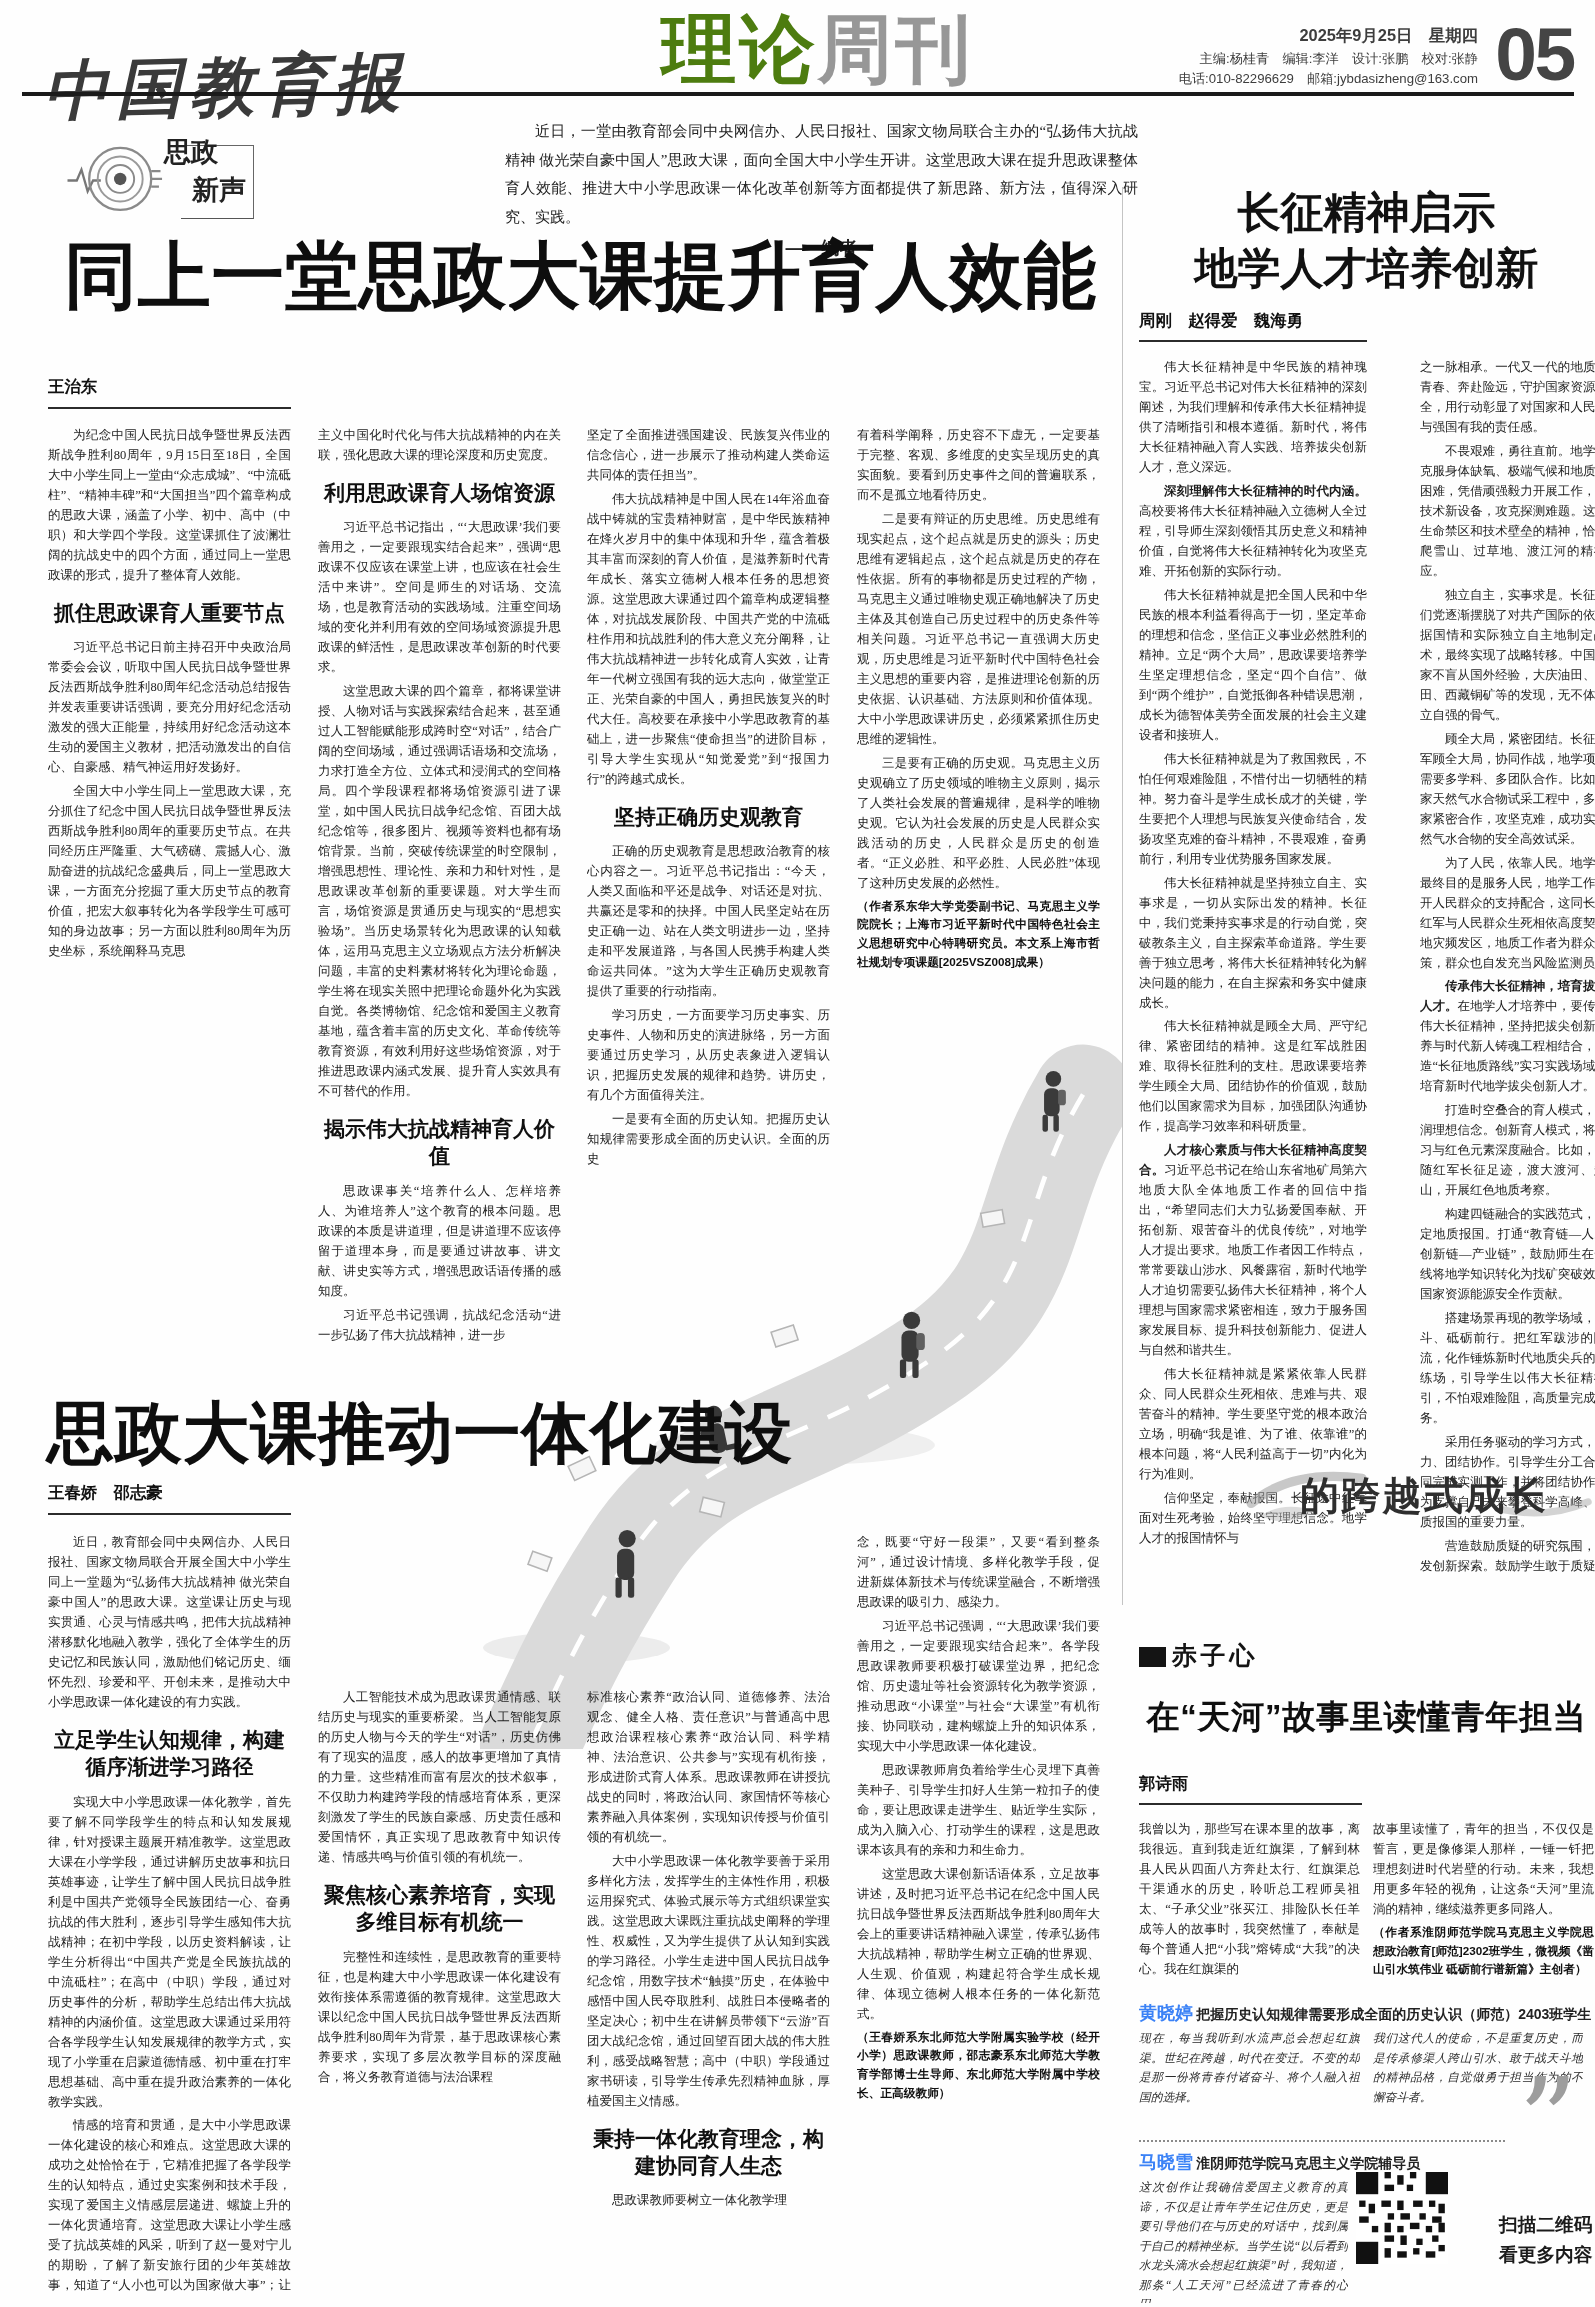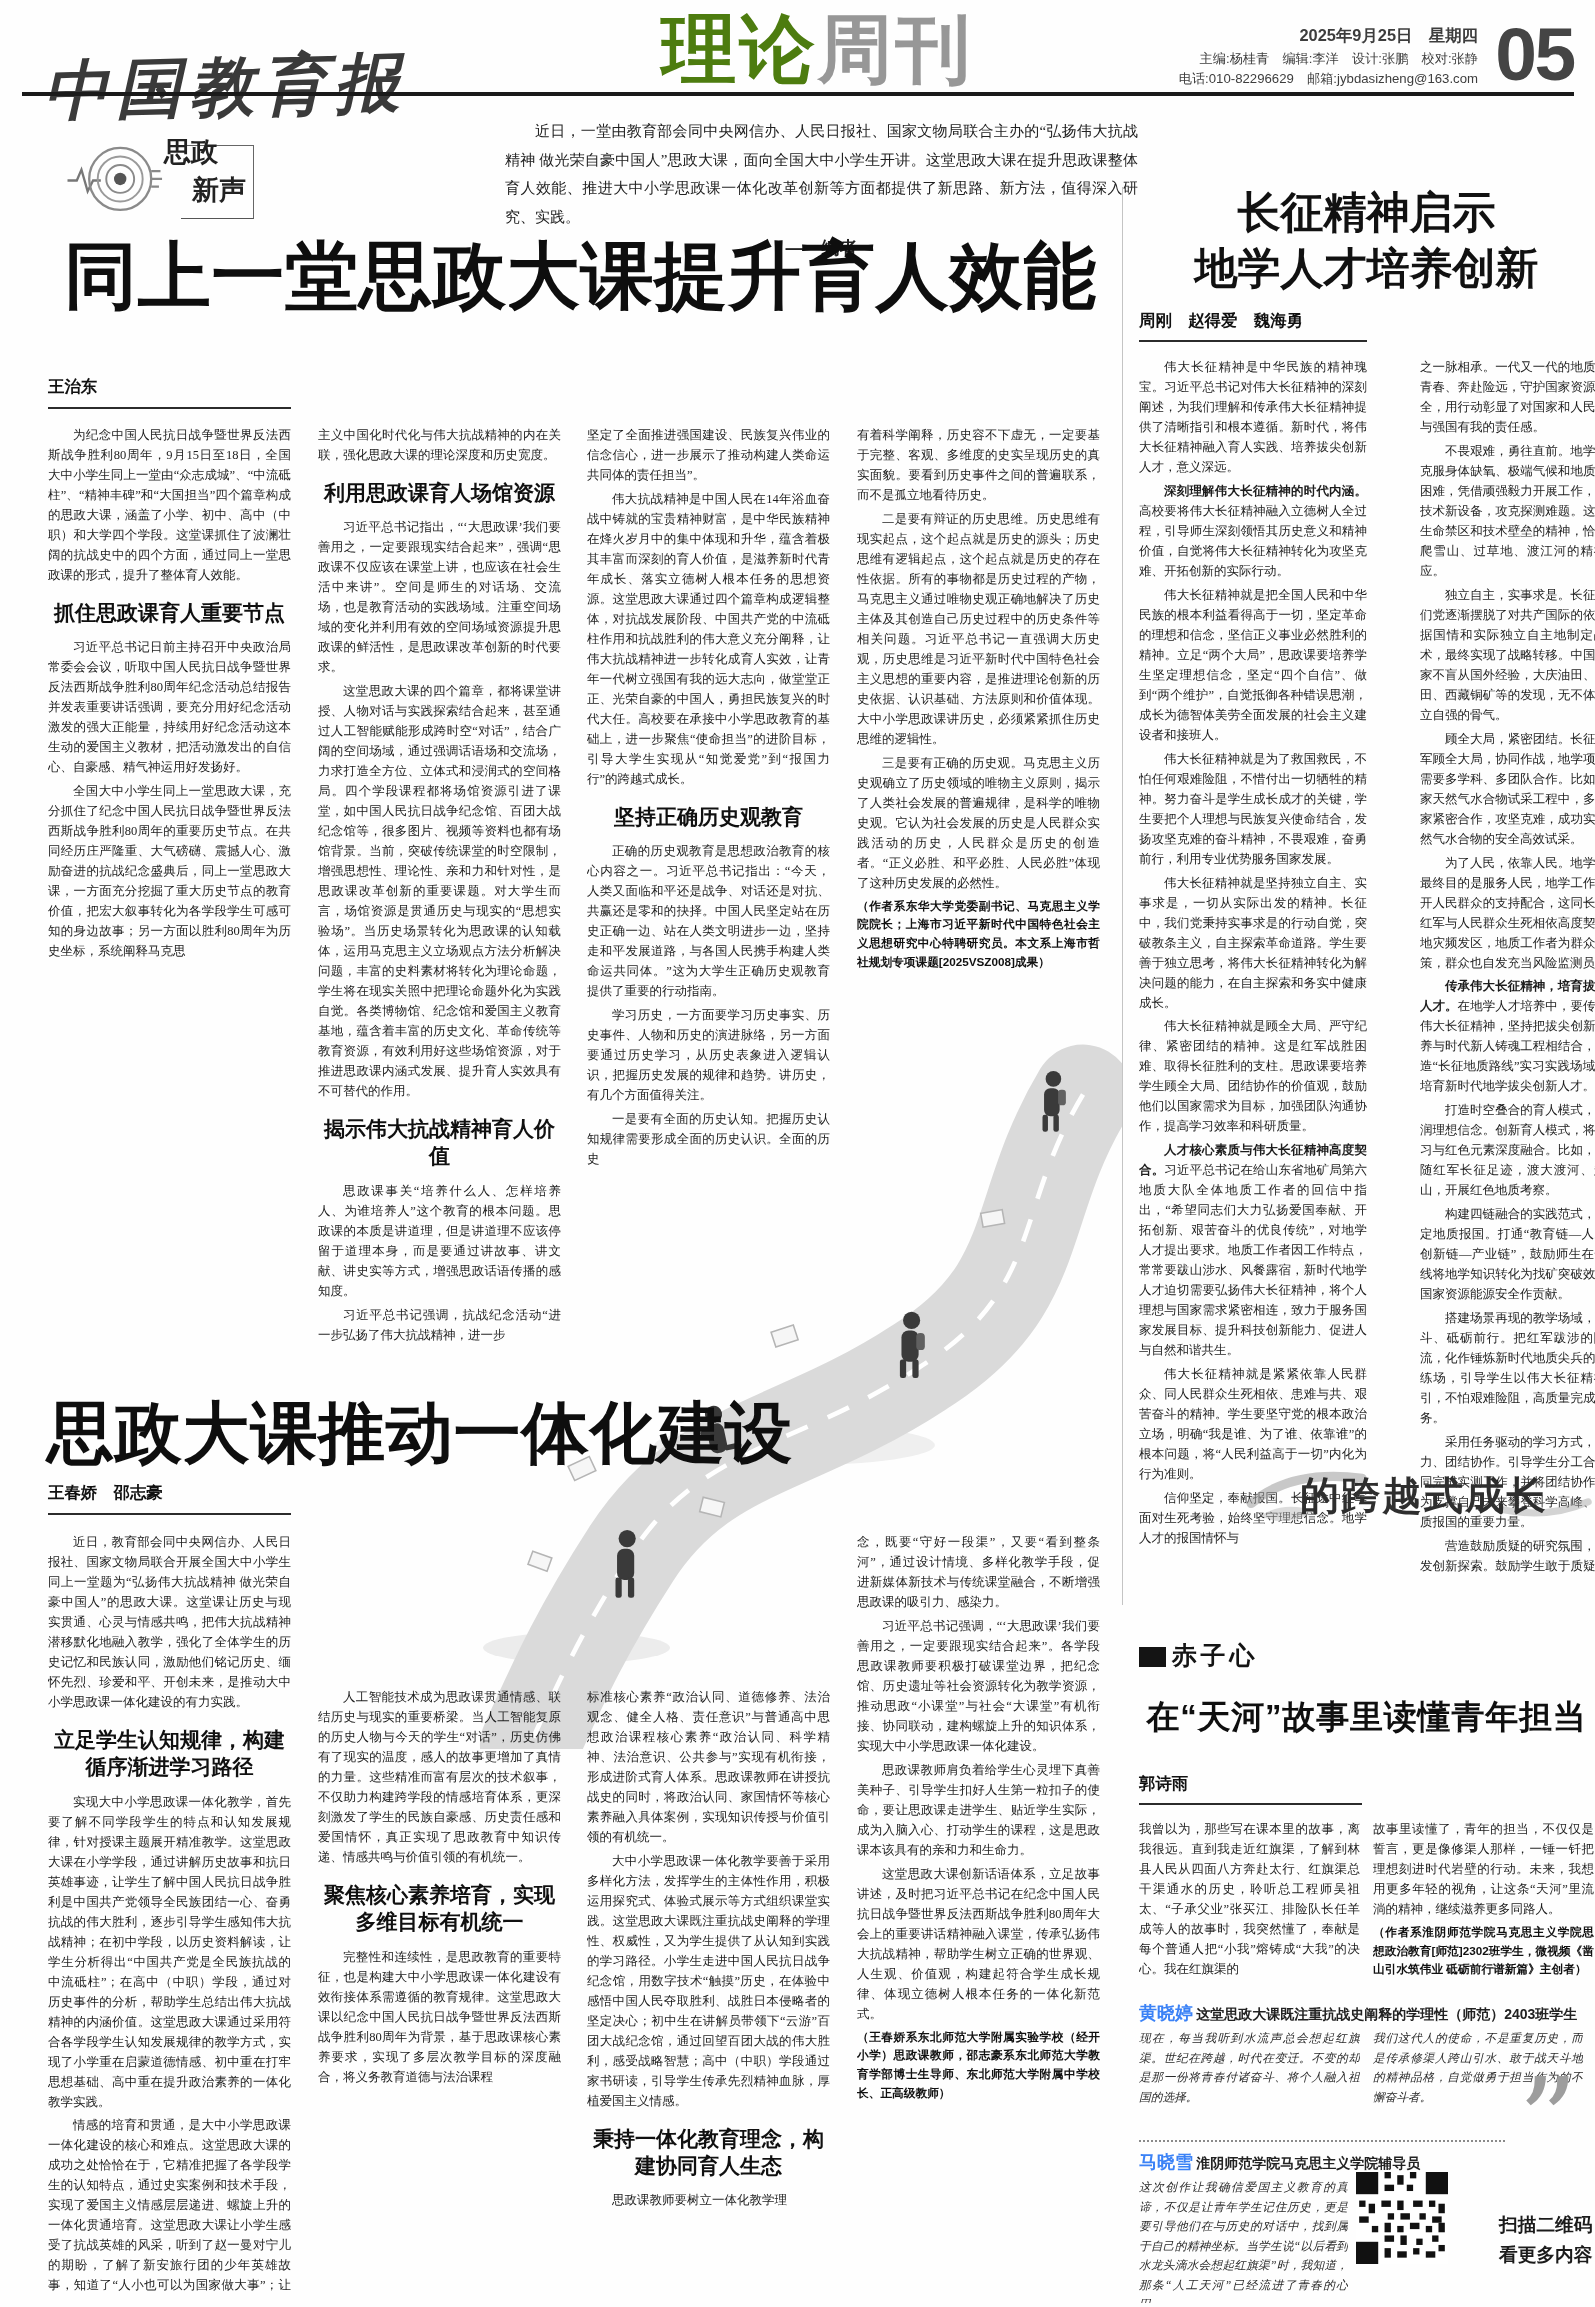--- a/index.html
+++ b/index.html
@@ -252,21 +252,21 @@
   <div class="col mmcol" style="left:1139px;top:1819px;width:221px;height:178px;">
       <p class="bp noind">我曾以为，那些写在课本里的故事，离我很远。直到我走近红旗渠，了解到林县人民从四面八方奔赴太行、红旗渠总干渠通水的历史，聆听总工程师吴祖太、“子承父业”张买江、排险队长任羊成等人的故事时，我突然懂了，奉献是每个普通人把“小我”熔铸成“大我”的决心。我在红旗渠的</p>
     </div>
   <div class="col mmcol" style="left:1373px;top:1819px;width:221px;height:178px;">
       <p class="bp noind">故事里读懂了，青年的担当，不仅仅是誓言，更是像修渠人那样，一锤一钎把理想刻进时代岩壁的行动。未来，我想用更多年轻的视角，让这条“天河”里流淌的精神，继续滋养更多同路人。</p>
       <p class="bp cap noind">（作者系淮阴师范学院马克思主义学院思想政治教育[师范]2302班学生，微视频《凿山引水筑伟业 砥砺前行谱新篇》主创者）</p>
     </div>
 
   <div class="abs" style="left:1139px;top:2001px;width:457px;">
     <span class="qname">黄晓婷</span>
-    <span class="qaff">这堂思政大课既注重抗战史阐释的学理性（师范）2403班学生</span>
+    <span class="qaff">把握历史认知规律需要形成全面的历史认识（师范）2403班学生</span>
   </div>
   <div class="abs qtext" style="left:1139px;top:2029px;width:221px;height:103px;overflow:hidden;">现在，每当我听到水流声总会想起红旗渠。世纪在跨越，时代在变迁。不变的却是那一份将青春付诸奋斗、将个人融入祖国的选择。</div>
   <div class="abs qtext" style="left:1373px;top:2029px;width:210px;height:103px;overflow:hidden;">我们这代人的使命，不是重复历史，而是传承修渠人跨山引水、敢于战天斗地的精神品格，自觉做勇于担当作为的不懈奋斗者。</div>
 
   <div class="abs dotted" style="left:1139px;top:2140px;width:366px;"></div>
   <div class="abs qmark" style="left:1518px;top:2063px;">”</div>
 
   <div class="abs" style="left:1139px;top:2150px;width:457px;">
     <span class="qname">马晓雪</span>
     <span class="qaff">淮阴师范学院马克思主义学院辅导员</span>

